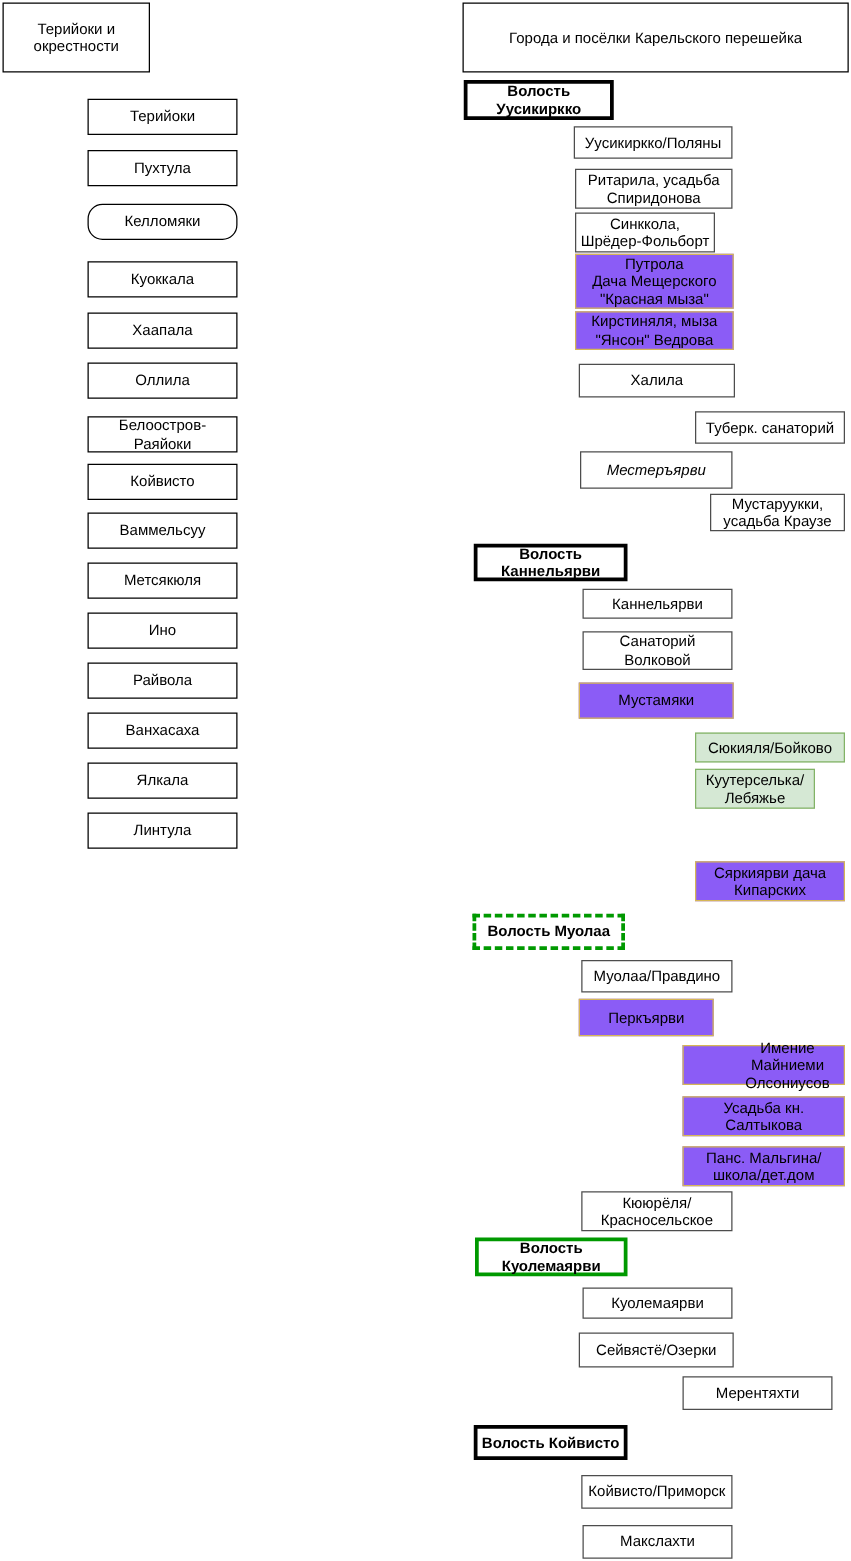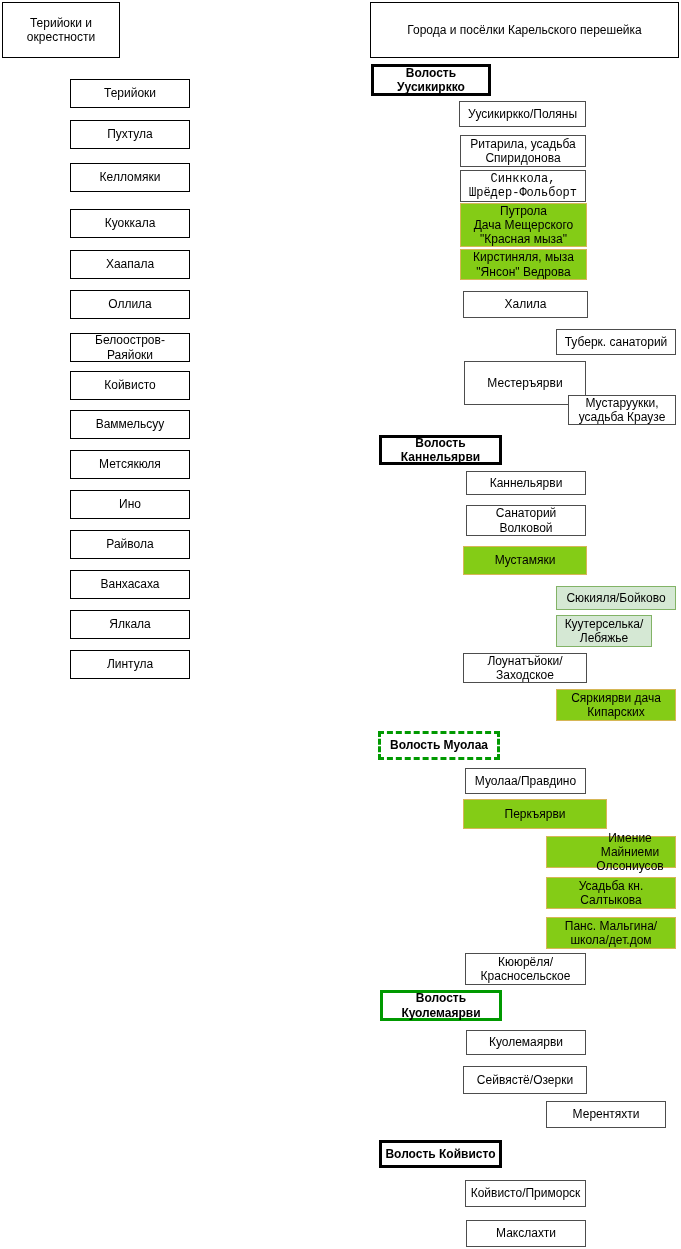--- a/index.html
+++ b/index.html
@@ -22,81 +22,79 @@
     font-size: 12px;
     line-height: 1.18;
     color: #000000;
     background: #ffffff;
     border: 1px solid #4d4d4d;
     padding: 1px 2px;
   }
   .s-outlined { border-color: #000000; }
   .s-header   { border-color: #000000; }
   .s-plain    { border-color: #4d4d4d; }
-  .s-yellow   { background: #84cc16; border-color: #d6b656; }
+  .s-yellow   { background: #8b5cf6; border-color: #d6b656; }
   .s-green    { background: #d5e8d4; border-color: #82b366; }
   .s-volost        { border: 3px solid #000000; font-weight: bold; }
   .s-volost-green  { border: 3px solid #009900; font-weight: bold; }
   .s-volost-dashed { border: 3px dashed #009900; font-weight: bold; }
 </style>
 </head>
 <body>
 
 <div id="canvas">
     <div class="node s-header" style="left: 2px; top: 2px; width: 118px; height: 56px;">Терийоки и
 окрестности</div>
     <div class="node s-outlined" style="left: 70px; top: 79px; width: 120px; height: 29px;">Терийоки</div>
     <div class="node s-outlined" style="left: 70px; top: 120px; width: 120px; height: 29px;">Пухтула</div>
-    <div class="node s-outlined" style="left: 70px; top: 163px; width: 120px; height: 29px;">Келломяки</div>
+    <div class="node s-outlined" style="left: 70px; top: 163px; width: 120px; height: 29px; border-radius: 12px;">Келломяки</div>
     <div class="node s-outlined" style="left: 70px; top: 209px; width: 120px; height: 29px;">Куоккала</div>
     <div class="node s-outlined" style="left: 70px; top: 250px; width: 120px; height: 29px;">Хаапала</div>
     <div class="node s-outlined" style="left: 70px; top: 290px; width: 120px; height: 29px;">Оллила</div>
     <div class="node s-outlined" style="left: 70px; top: 333px; width: 120px; height: 29px;">Белоостров-Раяйоки</div>
     <div class="node s-outlined" style="left: 70px; top: 371px; width: 120px; height: 29px;">Койвисто</div>
     <div class="node s-outlined" style="left: 70px; top: 450px; width: 120px; height: 29px;">Метсякюля</div>
     <div class="node s-outlined" style="left: 70px; top: 410px; width: 120px; height: 29px;">Ваммельсуу</div>
     <div class="node s-outlined" style="left: 70px; top: 530px; width: 120px; height: 29px;">Райвола</div>
     <div class="node s-outlined" style="left: 70px; top: 490px; width: 120px; height: 29px;">Ино</div>
     <div class="node s-outlined" style="left: 70px; top: 570px; width: 120px; height: 29px;">Ванхасаха</div>
     <div class="node s-outlined" style="left: 70px; top: 610px; width: 120px; height: 29px;">Ялкала</div>
     <div class="node s-outlined" style="left: 70px; top: 650px; width: 120px; height: 29px;">Линтула</div>
     <div class="node s-header" style="left: 370px; top: 2px; width: 309px; height: 56px;">Города и посёлки Карельского перешейка</div>
     <div class="node s-volost" style="left: 371px; top: 64px; width: 120px; height: 32px;">Волость
 Уусикиркко</div>
     <div class="node s-plain" style="left: 459px; top: 101px; width: 127px; height: 26px;">Уусикиркко/Поляны</div>
     <div class="node s-plain" style="left: 460px; top: 135px; width: 126px; height: 32px;">Ритарила, усадьба
 Спиридонова</div>
-    <div class="node s-plain" style="left: 460px; top: 170px; width: 126px; height: 32px; font-family: Liberation Mono, monospace;">Синккола,
+    <div class="node s-plain" style="left: 460px; top: 170px; width: 112px; height: 32px;">Синккола,
 Шрёдер-Фольборт</div>
     <div class="node s-yellow" style="left: 460px; top: 203px; width: 127px; height: 44px;">Путрола
 Дача Мещерского
 "Красная мыза"</div>
     <div class="node s-yellow" style="left: 460px; top: 249px; width: 127px; height: 31px;">Кирстиняля, мыза
 "Янсон" Ведрова</div>
     <div class="node s-plain" style="left: 463px; top: 291px; width: 125px; height: 27px;">Халила</div>
     <div class="node s-plain" style="left: 556px; top: 329px; width: 120px; height: 26px;">Туберк. санаторий</div>
-    <div class="node s-plain" style="left: 464px; top: 361px; width: 122px; height: 44px;">Местеръярви</div>
+    <div class="node s-plain" style="left: 464px; top: 361px; width: 122px; height: 30px; font-style: italic;">Местеръярви</div>
     <div class="node s-plain" style="left: 568px; top: 395px; width: 108px; height: 30px;">Мустаруукки,
 усадьба Краузе</div>
     <div class="node s-volost" style="left: 379px; top: 435px; width: 123px; height: 30px;">Волость
 Каннельярви</div>
     <div class="node s-plain" style="left: 466px; top: 471px; width: 120px; height: 24px;">Каннельярви</div>
     <div class="node s-plain" style="left: 466px; top: 505px; width: 120px; height: 31px;">Санаторий
 Волковой</div>
     <div class="node s-yellow" style="left: 463px; top: 546px; width: 124px; height: 29px;">Мустамяки</div>
     <div class="node s-green" style="left: 556px; top: 586px; width: 120px; height: 24px;">Сюкияля/Бойково</div>
     <div class="node s-green" style="left: 556px; top: 615px; width: 96px; height: 32px;">Куутерселька/
 Лебяжье</div>
-    <div class="node s-plain" style="left: 463px; top: 653px; width: 124px; height: 30px;">Лоунатъйоки/
-Заходское</div>
     <div class="node s-yellow" style="left: 556px; top: 689px; width: 120px; height: 32px;">Сяркиярви дача
 Кипарских</div>
     <div class="node s-volost-dashed" style="left: 378px; top: 731px; width: 122px; height: 29px;">Волость Муолаа</div>
     <div class="node s-plain" style="left: 465px; top: 768px; width: 121px; height: 26px;">Муолаа/Правдино</div>
-    <div class="node s-yellow" style="left: 463px; top: 799px; width: 144px; height: 30px;">Перкъярви</div>
+    <div class="node s-yellow" style="left: 463px; top: 799px; width: 108px; height: 30px;">Перкъярви</div>
     <div class="node s-yellow" style="left: 546px; top: 836px; width: 130px; height: 32px; padding-left: 40px;">Имение Майниеми
 Олсониусов</div>
     <div class="node s-yellow" style="left: 546px; top: 877px; width: 130px; height: 32px;">Усадьба кн.
 Салтыкова</div>
     <div class="node s-yellow" style="left: 546px; top: 917px; width: 130px; height: 32px;">Панс. Мальгина/
 школа/дет.дом</div>
     <div class="node s-plain" style="left: 465px; top: 953px; width: 121px; height: 32px;">Кююрёля/
 Красносельское</div>
     <div class="node s-volost-green" style="left: 380px; top: 990px; width: 122px; height: 31px;">Волость
 Куолемаярви</div>

